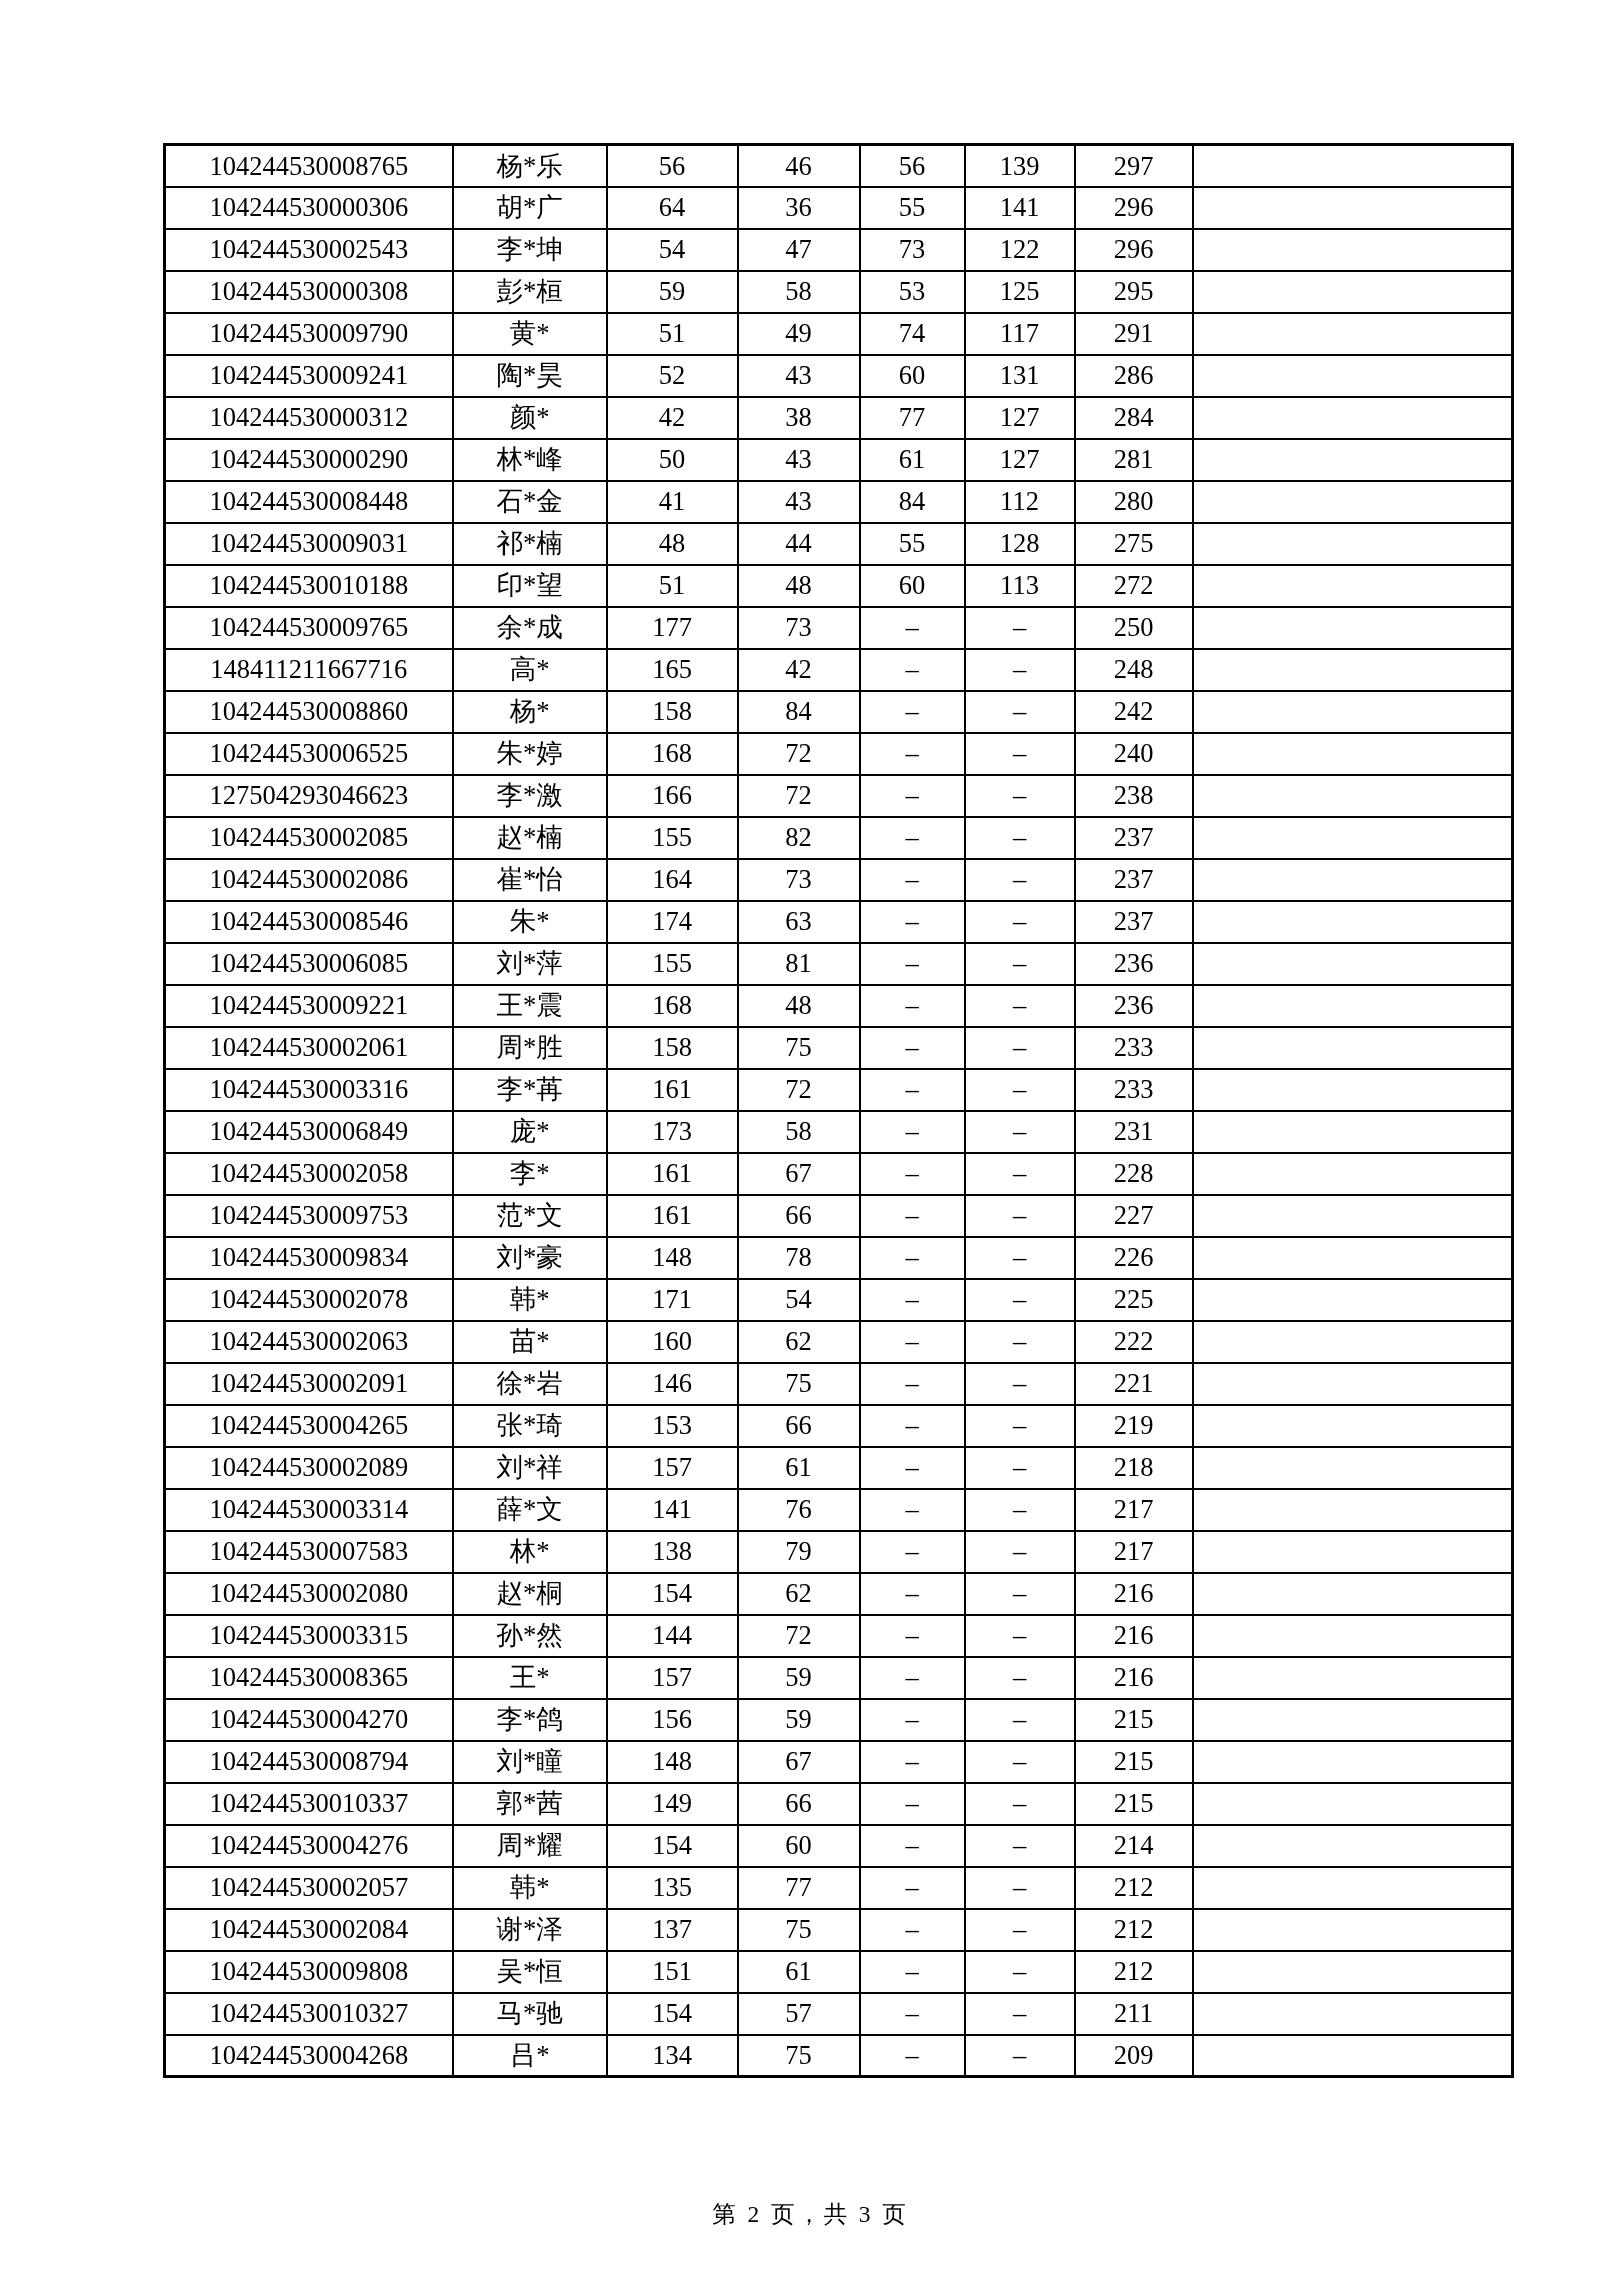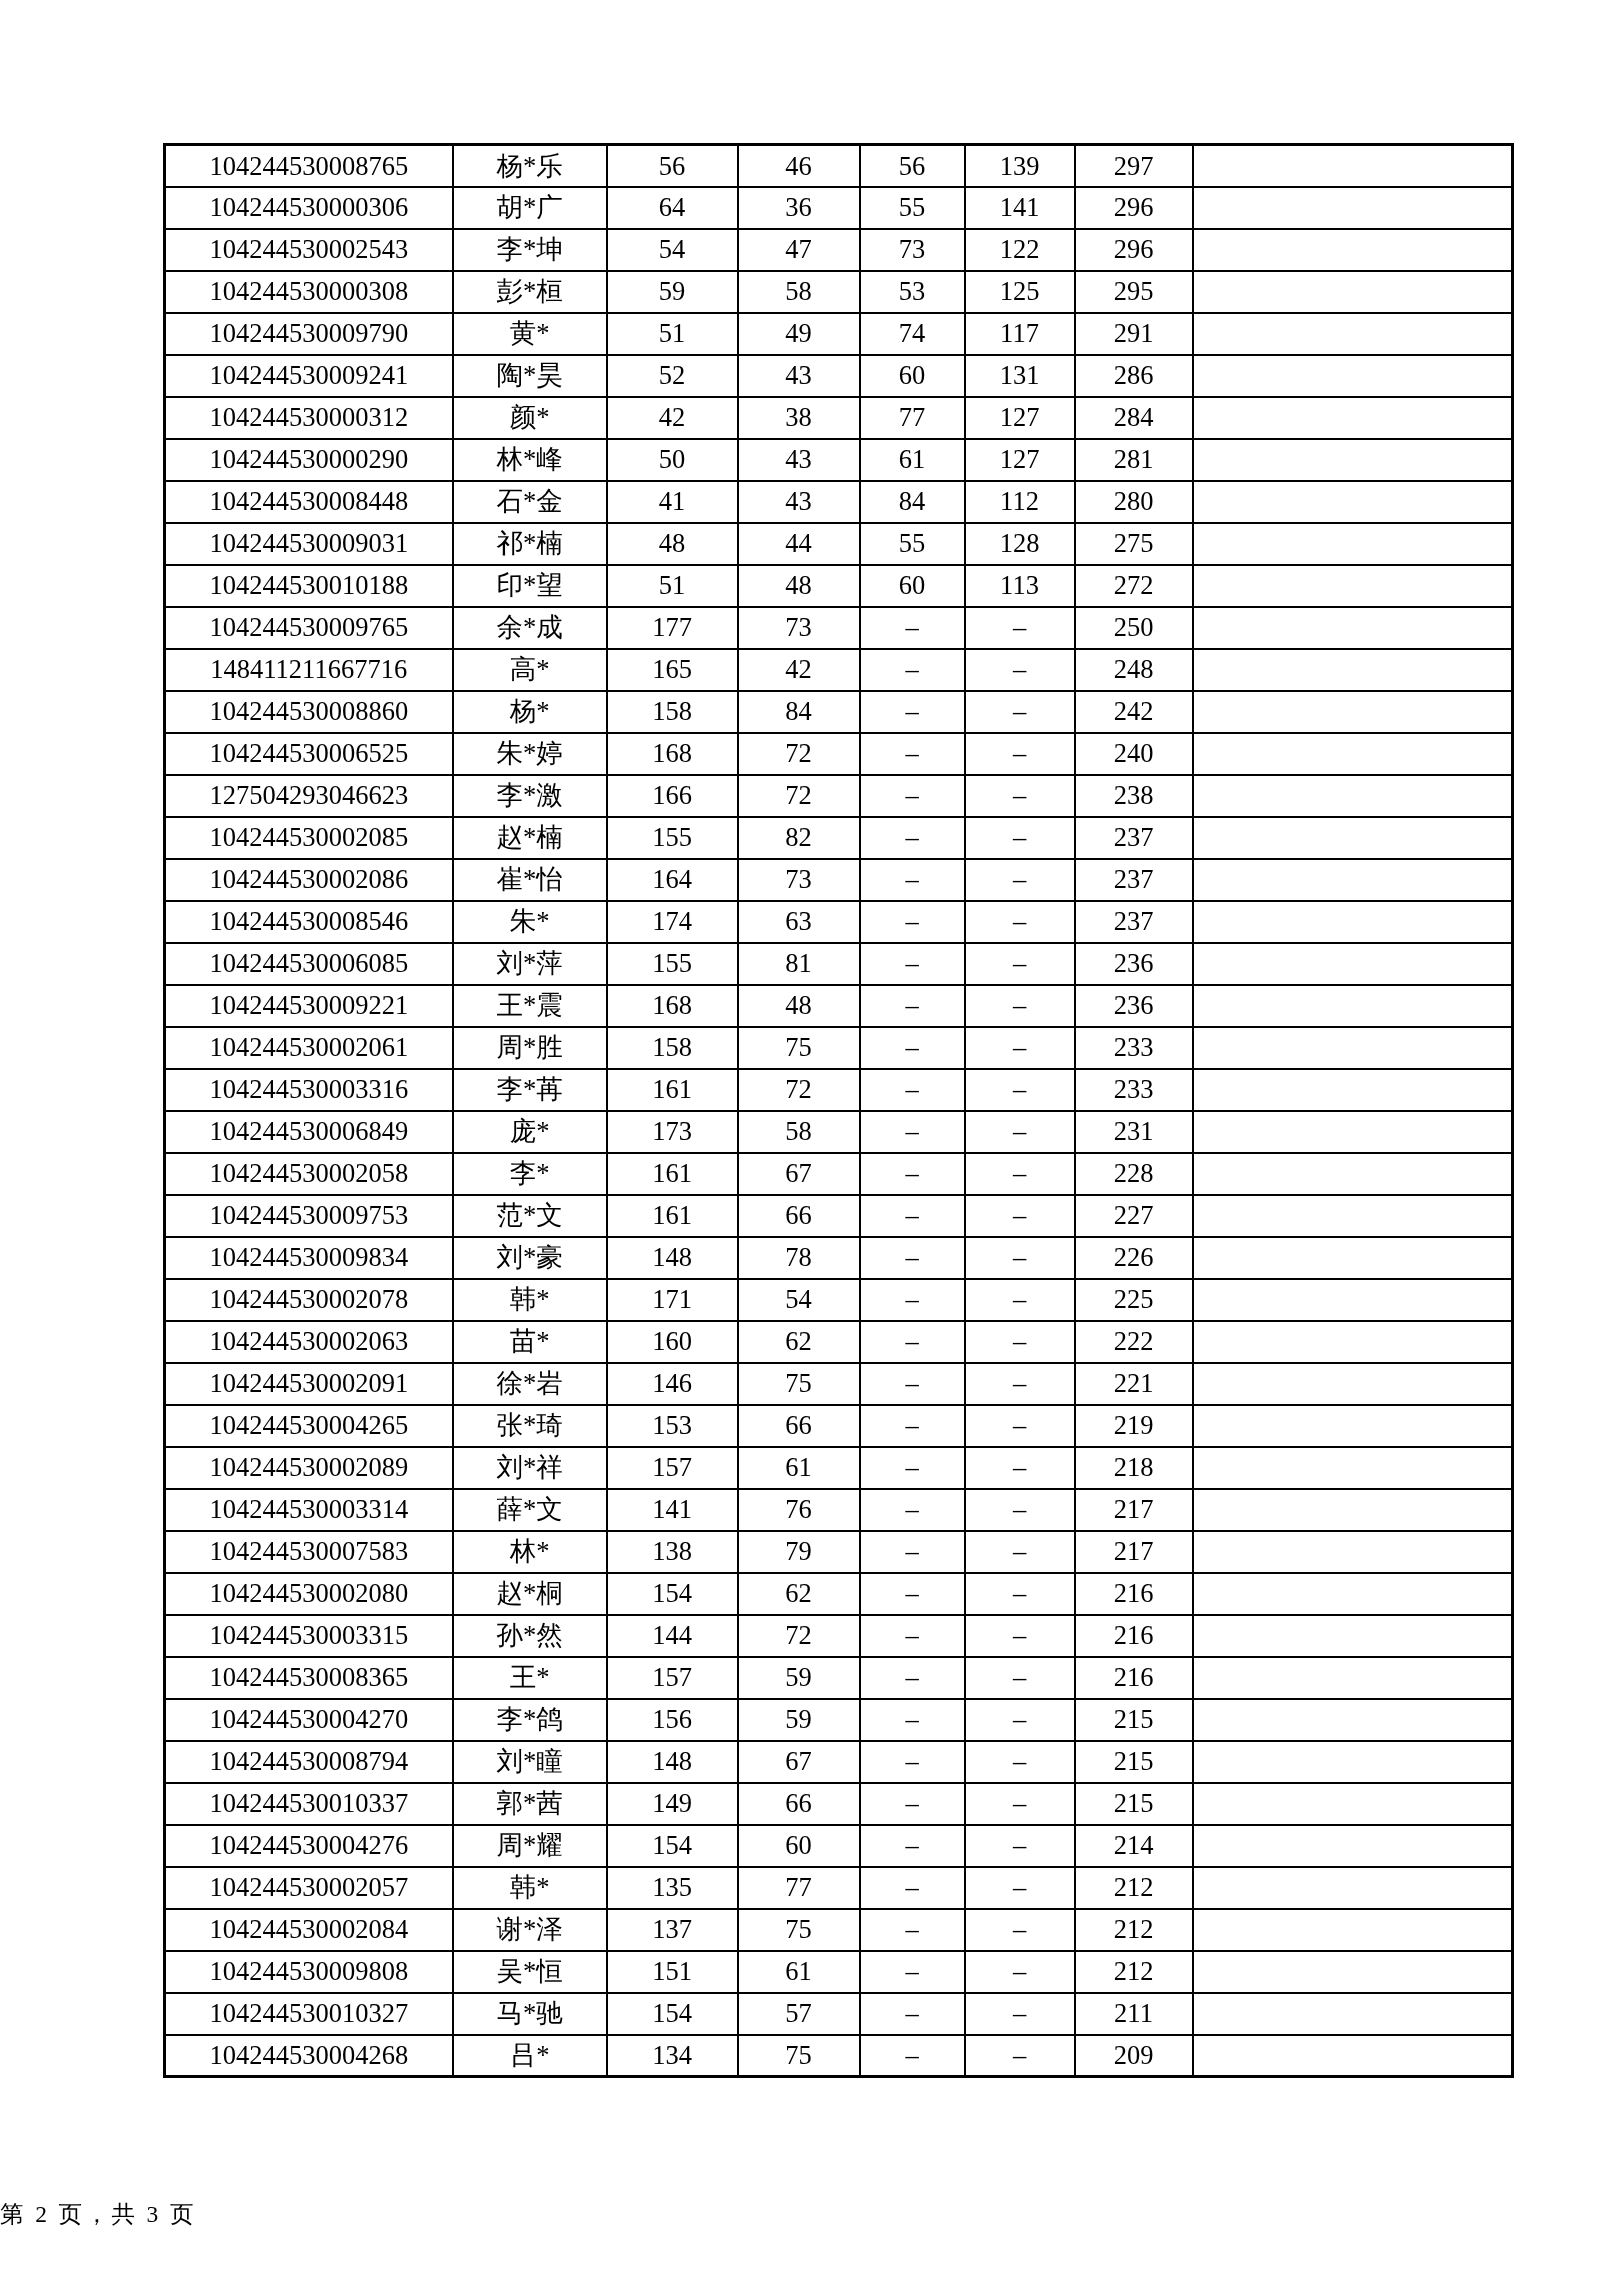--- a/index.html
+++ b/index.html
@@ -42,21 +42,21 @@
   col.c3 { width: 122px; }
   col.c4 { width: 105px; }
   col.c5 { width: 110px; }
   col.c6 { width: 118px; }
   col.c7 { width: 320px; }
   .footer {
     position: absolute;
     top: 2198px;
     left: 0;
     width: 1621px;
-    text-align: left;
+    text-align: center;
     font-size: 23.5px;
     letter-spacing: 2.9px;
   }
 </style>
 </head>
 <body>
 
 <table class="score-table">
   <colgroup>
     <col class="c0">

